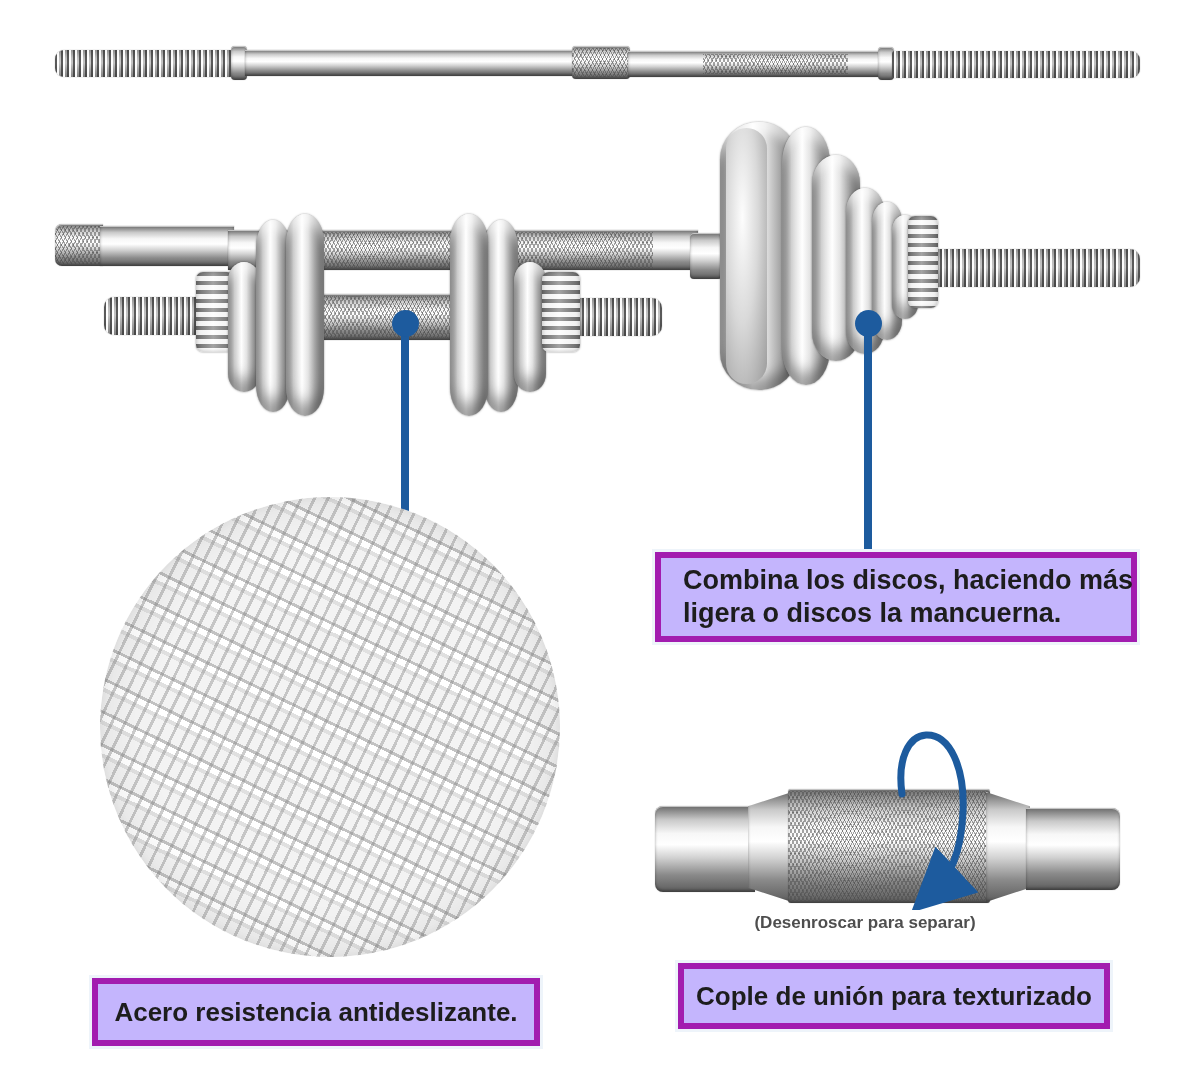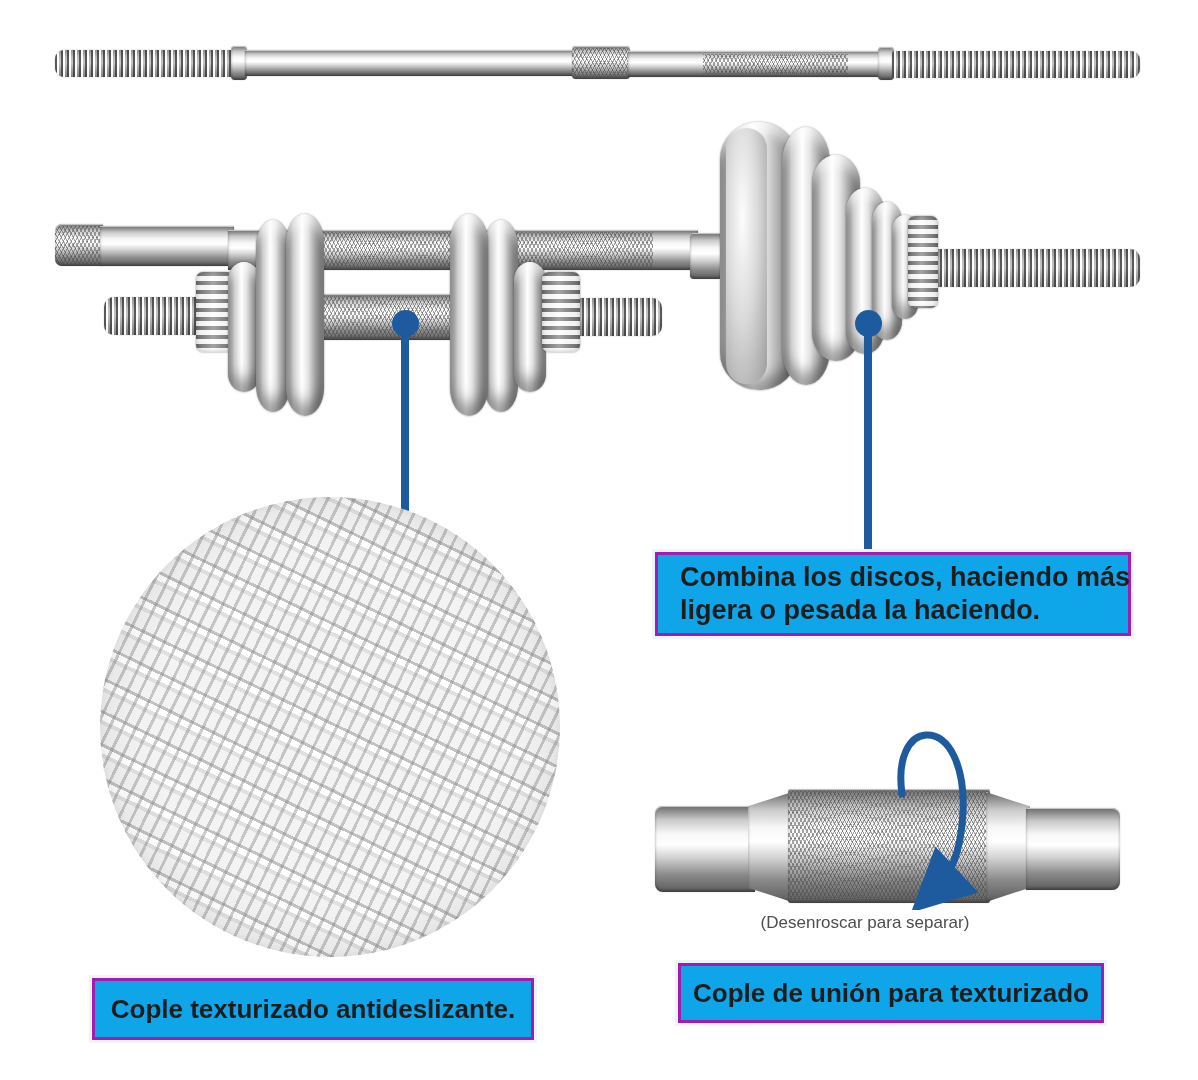--- a/index.html
+++ b/index.html
@@ -46,29 +46,29 @@
   .inset-circle{
     position:absolute;left:100px;top:497px;width:460px;height:460px;border-radius:50%;z-index:7;
     background-color:#f6f6f6;
     background-image:
       repeating-linear-gradient(116deg, rgba(130,130,130,.40) 0 3px, rgba(255,255,255,0) 3px 12px),
       repeating-linear-gradient(26deg, #e0e0e0 0 4px, #ffffff 4px 10px, #c2c2c2 10px 13px, #f3f3f3 13px 30px);
     box-shadow:inset 0 0 55px rgba(0,0,0,.10), inset 0 0 10px rgba(0,0,0,.06);
   }
   
   .lbox{
-    position:absolute;background:#0ea5e9;border:3px solid #a21caf;
+    position:absolute;background:#c4b5fd;border:6px solid #a21caf;
     box-shadow:0 0 0 3px #eef4fa;color:#1d1d1d;font-weight:700;z-index:8;
     display:flex;align-items:center;justify-content:center;
   }
   .lbox.left-align{flex-direction:column;align-items:flex-start;justify-content:center;padding-left:22px;}
   .lbox .line{font-size:27px;line-height:1.24;white-space:nowrap;}
   .lbox .single{font-size:26px;white-space:nowrap;}
   .caption{
-    position:absolute;color:#4e4e4e;font-size:17px;font-weight:400;text-align:center;z-index:5;
+    position:absolute;color:#4e4e4e;font-size:17px;font-weight:700;text-align:center;z-index:5;
   }
   
   .cham{position:absolute;}
 </style>
 </head>
 <body>
 
 <div class="stage">
 
   <div>
@@ -144,24 +144,24 @@
         </marker>
       </defs>
       <path d="M 24 80 C 19 44 31 22 48 21 C 72 20 87 54 85 98 C 83 140 72 162 56 177" fill="none" stroke="#1d5b9e" stroke-width="7" stroke-linecap="round" marker-end="url(#ah)"></path>
     </svg>
   </div>
 
   <div class="caption" style="left:700px;top:913px;width:330px;">(Desenroscar para separar)</div>
 
   <div class="lbox left-align" style="left:655px;top:552px;width:448px;height:78px;">
     <div class="line">Combina los discos, haciendo más</div>
-    <div class="line">ligera o pesada la haciendo.</div>
+    <div class="line">ligera o discos la mancuerna.</div>
   </div>
 
   <div class="lbox" style="left:92px;top:978px;width:436px;height:56px;">
-    <div class="single">Cople texturizado antideslizante.</div>
+    <div class="single">Acero resistencia antideslizante.</div>
   </div>
 
   <div class="lbox" style="left:678px;top:963px;width:420px;height:54px;">
     <div class="single">Cople de unión para texturizado</div>
   </div>
 
 </div>
 
 </body></html>

